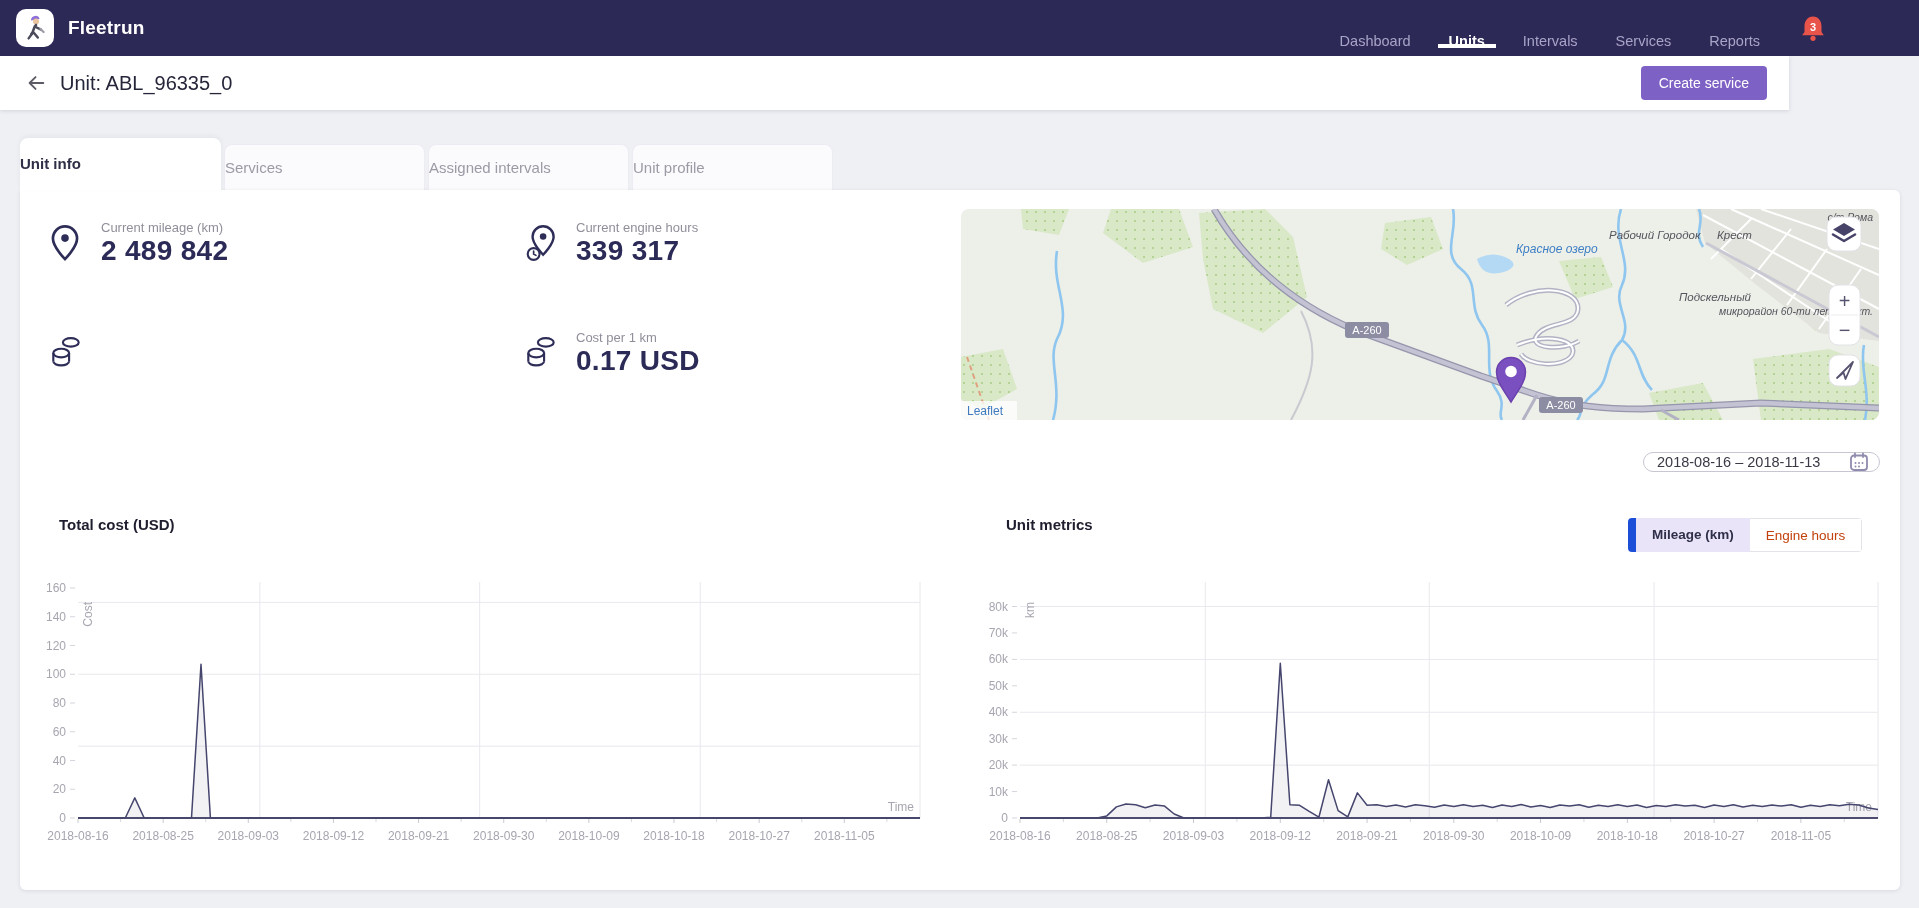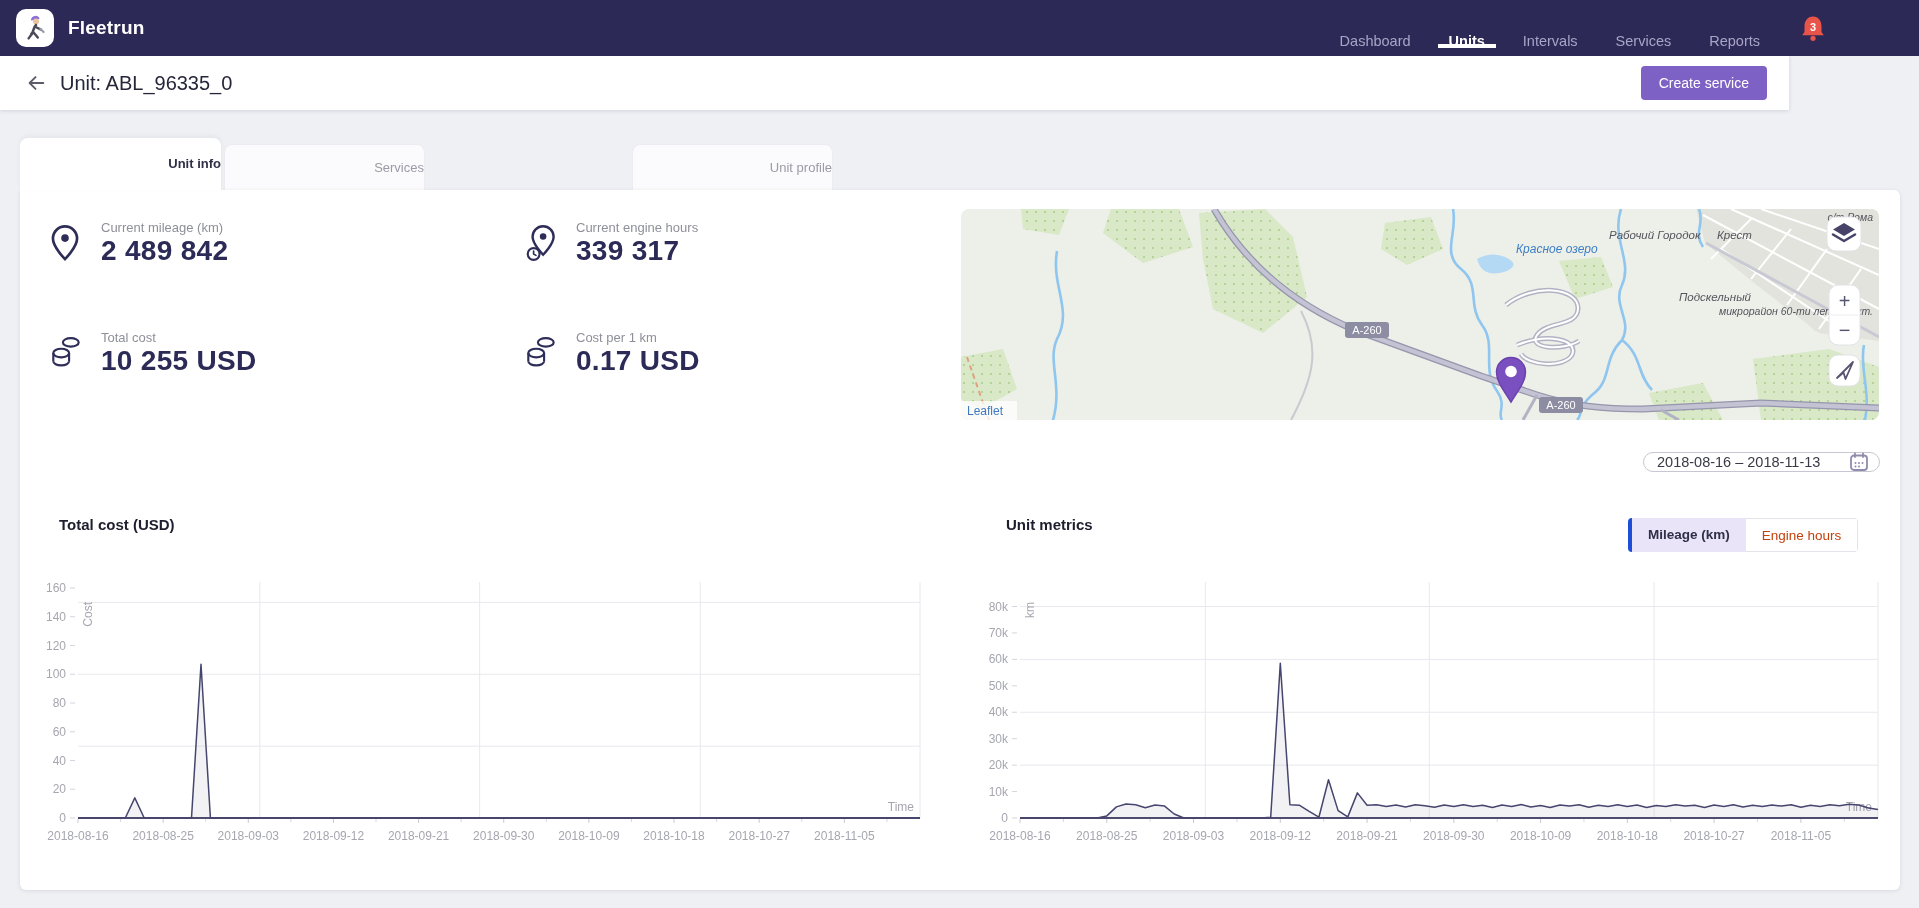--- a/index.html
+++ b/index.html
@@ -22,21 +22,21 @@
   
   .page-header { position:absolute; top:56px; left:0; width:1789px; height:54px; background:#fff;
                  box-shadow:0 1px 4px rgba(40,40,70,.14); display:flex; align-items:center; padding:0 22px 0 22px; z-index:5; }
   .back-btn { width:28px; height:28px; display:flex; align-items:center; justify-content:center; cursor:pointer; }
   .page-title { margin-left:10px; font-size:20px; color:#26263a; }
   .spacer { flex:1; }
   .create-btn { background:#7e61c5; color:#fff; border:none; border-radius:4px; font-size:14px;
                 padding:9px 18px; cursor:pointer; font-family:inherit; }
 
   
-  .tab { position:absolute; width:201px; text-align:right; cursor:pointer; border-radius:8px 8px 0 0; font-size:13px; }
+  .tab { position:absolute; width:201px; text-align:left; cursor:pointer; border-radius:8px 8px 0 0; font-size:15px; }
   .tab.inactive { top:144px; height:46px; line-height:46px; background:#fbfbfd; border:1px solid #ececf2; border-bottom:none; color:#9b9ba6; }
   .tab.active { top:138px; height:52px; line-height:52px; background:#fff; color:#2f2f48; font-weight:700; z-index:3;
                 box-shadow:0 -2px 5px rgba(30,30,60,.05); }
 
   
   .card { position:absolute; top:190px; left:20px; width:1880px; height:700px; background:#fff; border-radius:0 6px 6px 6px;
           box-shadow:0 1px 4px rgba(30,30,60,.10); z-index:2; }
 
   .stat { position:absolute; display:flex; gap:15px; }
   .stat-icon { width:36px; padding-top:4px; }
@@ -46,21 +46,21 @@
   .map-wrap { position:absolute; left:941px; top:19px; width:918px; height:211px; border-radius:8px; overflow:hidden; cursor:grab; }
 
   .date-input { position:absolute; left:1623px; top:262px; width:237px; height:20px; border:1px solid #c7c7d3; border-radius:13px;
                 background:#fff; display:flex; align-items:center; padding:0 10px 0 13px; cursor:pointer; }
   .date-text { flex:1; font-size:14.5px; color:#3a3a46; }
 
   .chart-title { position:absolute; top:326px; font-size:15px; font-weight:700; color:#1e1e2e; }
 
   .toggle { position:absolute; left:1608px; top:328px; height:34px; display:flex; border-radius:4px; overflow:hidden; }
   .toggle-seg { height:34px; line-height:34px; font-size:13.5px; padding:0 16px; cursor:pointer; }
-  .toggle-seg.on { background:#e9e4f7; color:#2f2f4a; font-weight:700; border-left:4px solid #1d4ed8; }
+  .toggle-seg.on { background:#e9e4f7; color:#2f2f4a; font-weight:700; border-left:8px solid #1d4ed8; }
   .toggle-seg.off { background:#fff; color:#c2410c; border:1px solid #e3e3ea; border-left:none; }
 
   .chart-svg { position:absolute; top:382px; }
   #chart-cost { left:20px; }
   #chart-metrics { left:965px; }
 </style>
 </head>
 <body>
 
 <div class="stage">
@@ -101,20 +101,21 @@
         <path d="M20,12 H5 M11.5,5.5 L5,12 l6.5,6.5" stroke="#5c5c66" stroke-width="2" fill="none" stroke-linecap="round" stroke-linejoin="round"></path>
       </svg>
     </div>
     <div class="page-title">Unit: ABL_96335_0</div>
     <div class="spacer"></div>
     <button class="create-btn">Create service</button>
   </div>
 
   <div class="tab active" style="left:20px;">Unit info</div>
   <div class="tab inactive" style="left:224px;">Services</div>
+  <div class="tab inactive" style="left:428px;">Assigned intervals</div>
   <div class="tab inactive" style="left:632px;">Unit profile</div>
 
   <div class="card">
 
     <div class="stat" style="left:30px; top:30px;">
       <div class="stat-icon">
         <svg width="30" height="38" viewBox="0 0 26 34">
           <path d="M13,2.2 C6.9,2.2 2.2,7 2.2,13 c0,7.6 10.8,18.4 10.8,18.4 s10.8,-10.8 10.8,-18.4 C23.8,7 19.1,2.2 13,2.2 Z" stroke="#2e2d58" stroke-width="2.4" fill="none"></path>
           <circle cx="13" cy="12.6" r="3.4" fill="#2e2d58"></circle>
         </svg>
@@ -141,24 +142,20 @@
     </div>
 
     <div class="stat" style="left:30px; top:140px;">
       <div class="stat-icon">
         <svg width="32" height="36" viewBox="0 0 30 32">
           <ellipse cx="19.5" cy="7" rx="7.4" ry="4" stroke="#2e2d58" stroke-width="2" fill="none"></ellipse>
           <ellipse cx="10.5" cy="17" rx="7.4" ry="4" stroke="#2e2d58" stroke-width="2" fill="none"></ellipse>
           <path d="M3.1,17 v7.6 M17.9,17 v7.6" stroke="#2e2d58" stroke-width="2" fill="none"></path>
           <path d="M3.1,24.6 a7.4,4 0 0 0 14.8,0" stroke="#2e2d58" stroke-width="2" fill="none"></path>
         </svg>
-      </div>
-      <div class="stat-text">
-        <div class="stat-label">Total cost</div>
-        <div class="stat-value">10 255 USD</div>
       </div>
     </div>
 
     <div class="stat" style="left:505px; top:140px;">
       <div class="stat-icon">
         <svg width="32" height="36" viewBox="0 0 30 32">
           <ellipse cx="19.5" cy="7" rx="7.4" ry="4" stroke="#2e2d58" stroke-width="2" fill="none"></ellipse>
           <ellipse cx="10.5" cy="17" rx="7.4" ry="4" stroke="#2e2d58" stroke-width="2" fill="none"></ellipse>
           <path d="M3.1,17 v7.6 M17.9,17 v7.6" stroke="#2e2d58" stroke-width="2" fill="none"></path>
           <path d="M3.1,24.6 a7.4,4 0 0 0 14.8,0" stroke="#2e2d58" stroke-width="2" fill="none"></path>

